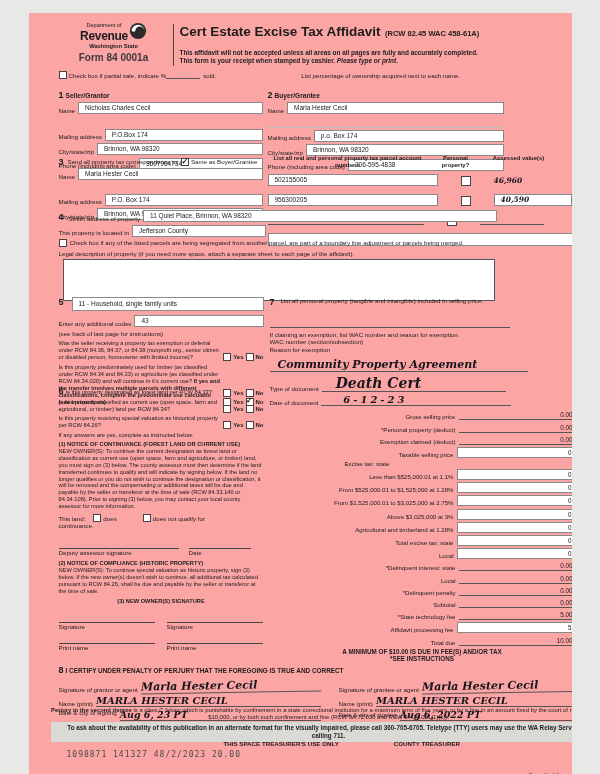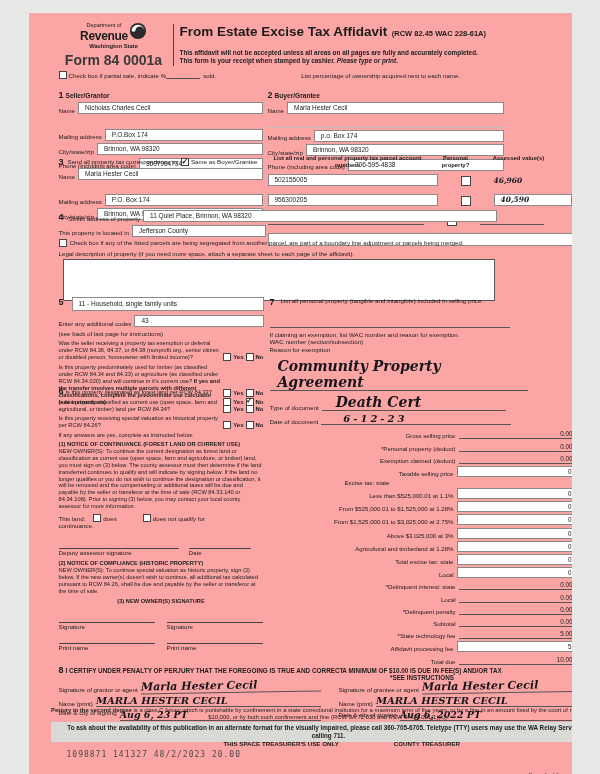--- a/index.html
+++ b/index.html
@@ -43,27 +43,27 @@
         <div>
           <div class="lbl" style="font-size:5.5px;">Department of</div>
           <div class="b" style="font-size:12px;letter-spacing:-0.3px;">Revenue</div>
         </div>
         <svg width="18" height="18" viewBox="0 0 20 20">
           <circle cx="10" cy="10" r="9" fill="#2b2b2b"></circle>
           <path d="M3,10 a7,7 0 0 1 14,0 a5,5 0 0 0 -10,0 a3,3 0 0 1 -4,0 z" fill="#fff"></path>
         </svg>
       </div>
       <div class="b" style="font-size:5.8px;">Washington State</div>
-      <div class="b" style="font-size:14px;margin-top:3px;color:#3a3a3a;">Form 84 0001a</div>
+      <div class="b" style="font-size:10px;margin-top:3px;color:#3a3a3a;">Form 84 0001a</div>
     </div>
     <div style="border-left:1.5px solid #444;margin:2px 6px 0 4px;height:42px;flex:none;"></div>
     <div class="grow">
       <div style="white-space:nowrap;">
-        <span class="b" style="font-size:13.5px;">From Estate Excise Tax Affidavit</span>
-        <span class="b" style="font-size:7.5px;">(RCW 82.45 WAC 228-61A)</span>
+        <span class="b" style="font-size:13.5px;">Cert Estate Excise Tax Affidavit</span>
+        <span class="b" style="font-size:7.5px;">(RCW 82.45 WAC 458-61A)</span>
       </div>
       <div style="margin-top:9px;font-size:6.4px;font-weight:bold;line-height:1.3;">
         <div>This affidavit will not be accepted unless all areas on all pages are fully and accurately completed.</div>
         <div>
           <span>This form is your receipt when stamped by cashier. </span><span class="it">Please type or print.</span>
         </div>
       </div>
     </div>
   </div>
 
@@ -293,21 +293,21 @@
     <div style="display:flex;gap:4px;">
       <span class="secnum">7</span>
       <span class="lbl grow">List all personal property (tangible and intangible) included in selling price.</span>
     </div>
     <div class="uline" style="width:240px;height:20px;"></div>
     <div class="lbl" style="margin-top:3px;">If claiming an exemption, list WAC number and reason for exemption.</div>
     <div style="display:flex;align-items:flex-end;gap:3px;">
       <span class="lbl">WAC number (section/subsection)</span>
     </div>
     <div class="lbl">Reason for exemption</div>
-    <div class="uline hand" style="font-size:14px;width:250px;margin-top:5px;padding-left:8px;">Community Property Agreement</div>
+    <div class="uline hand" style="font-size:11px;width:250px;margin-top:5px;padding-left:8px;">Community Property Agreement</div>
     <div style="display:flex;align-items:flex-end;gap:3px;margin-top:3px;">
       <span class="lbl">Type of document</span>
       <span class="uline hand" style="font-size:14px;width:170px;padding-left:14px;">Death Cert</span>
     </div>
     <div style="display:flex;align-items:flex-end;gap:3px;margin-top:2px;">
       <span class="lbl">Date of document</span>
       <span class="uline hand" style="font-size:10px;width:168px;padding-left:22px;letter-spacing:3px;">6-12-23</span>
     </div>
 
     <div style="width:305px;margin-top:4px;">

